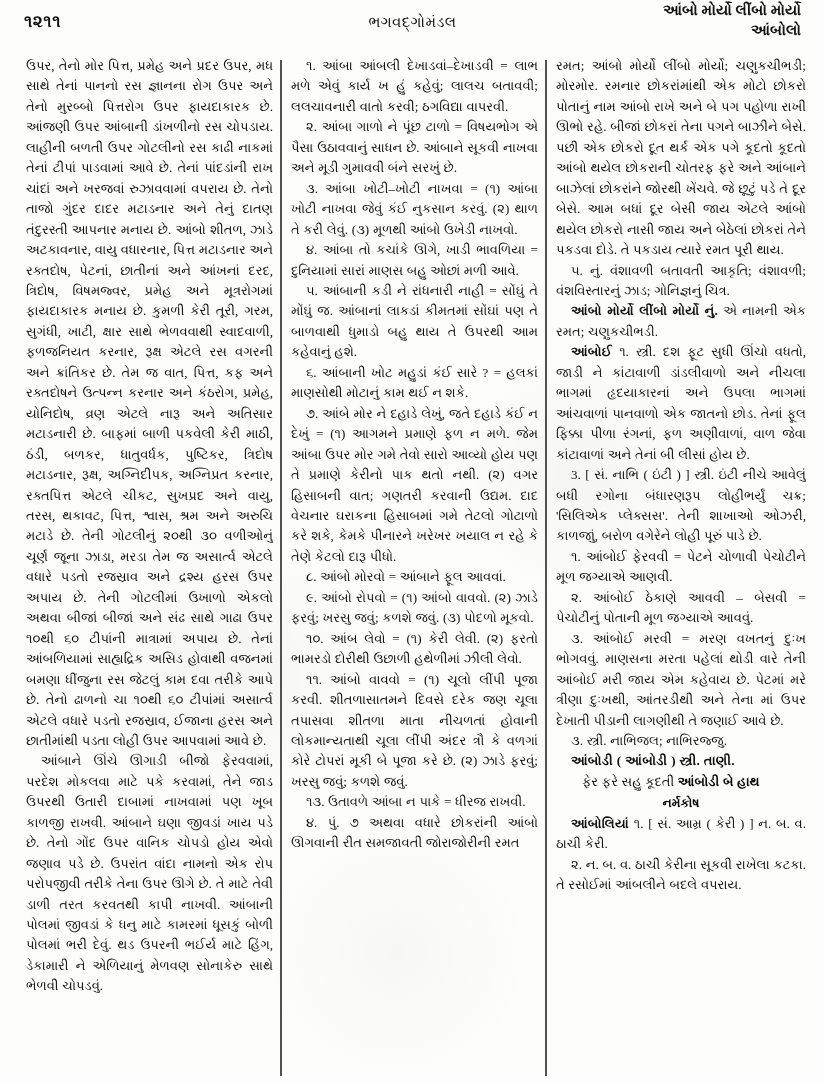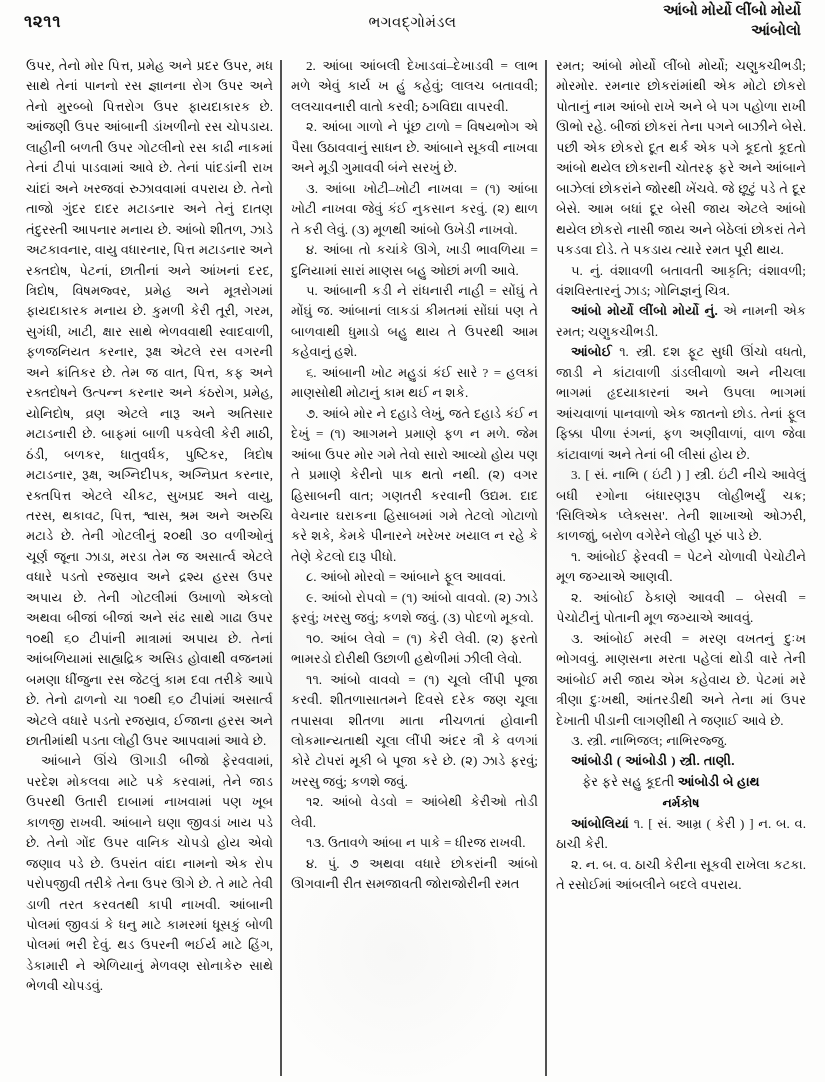--- a/index.html
+++ b/index.html
@@ -143,32 +143,31 @@
 
   <div id="columns">
     <div class="rule" id="rule1"></div>
     <div class="rule" id="rule2"></div>
 
     <div class="col" id="col1">
         <p class="cont">ઉપર, તેનો મોર પિત્ત, પ્રમેહ અને પ્રદર ઉપર, મધ સાથે તેનાં પાનનો રસ જ્ઞાનના રોગ ઉપર અને તેનો મુરબ્બો પિત્તરોગ ઉપર ફાયદાકારક છે. આંજણી ઉપર આંબાની ડાંખળીનો રસ ચોપડાય. લાહીની બળતી ઉપર ગોટલીનો રસ કાઢી નાકમાં તેનાં ટીપાં પાડવામાં આવે છે. તેનાં પાંદડાંની રાખ ચાંદાં અને ખરજવાં રુઝાવવામાં વપરાય છે. તેનો તાજો ગુંદર દાદર મટાડનાર અને તેનું દાતણ તંદુરસ્તી આપનાર મનાય છે. આંબો શીતળ, ઝાડે અટકાવનાર, વાયુ વધારનાર, પિત્ત મટાડનાર અને રક્તદોષ, પેટનાં, છાતીનાં અને આંખનાં દરદ, ત્રિદોષ, વિષમજ્વર, પ્રમેહ અને મૂત્રરોગમાં ફાયદાકારક મનાય છે. કુમળી કેરી તૂરી, ગરમ, સુગંધી, ખાટી, ક્ષાર સાથે ભેળવવાથી સ્વાદવાળી, ફળજનિયત કરનાર, રૂક્ષ એટલે રસ વગરની અને ક્રાંતિકર છે. તેમ જ વાત, પિત્ત, કફ અને રક્તદોષને ઉત્પન્ન કરનાર અને કંઠરોગ, પ્રમેહ, યોનિદોષ, વ્રણ એટલે નારૂ અને અતિસાર મટાડનારી છે. બાફમાં બાળી પકવેલી કેરી માઠી, ઠંડી, બળકર, ધાતુવર્ધક, પુષ્ટિકર, ત્રિદોષ મટાડનાર, રૂક્ષ, અગ્નિદીપક, અગ્નિપ્રત કરનાર, રક્તપિત્ત એટલે ચીકટ, સુખપ્રદ અને વાયુ, તરસ, થકાવટ, પિત્ત, શ્વાસ, શ્રમ અને અરુચિ મટાડે છે. તેની ગોટલીનું ૨૦થી ૩૦ વળીઓનું ચૂર્ણ જૂના ઝાડા, મરડા તેમ જ અસાર્ત્વ એટલે વધારે પડતો રજસ્રાવ અને દ્રશ્ય હરસ ઉપર અપાય છે. તેની ગોટલીમાં ઉખાળો એકલો અથવા બીજાં બીજાં અને સંઢ સાથે ગાઢા ઉપર ૧૦થી ૬૦ ટીપાંની માત્રામાં અપાય છે. તેનાં આંબળિયામાં સાહ્યદ્રિક અસિડ હોવાથી વજનમાં બમણા ધીંજુના રસ જેટલું કામ દવા તરીકે આપે છે. તેનો ઢાળનો ચા ૧૦થી ૬૦ ટીપાંમાં અસાર્ત્વ એટલે વધારે પડતો રજસ્રાવ, ઈજાના હરસ અને છાતીમાંથી પડતા લોહી ઉપર આપવામાં આવે છે.</p>
         <p class="ind">આંબાને ઊંચે ઊગાડી બીજો ફેરવવામાં, પરદેશ મોકલવા માટે પકે કરવામાં, તેને જાડ ઉપરથી ઉતારી દાબામાં નાખવામાં પણ ખૂબ કાળજી રાખવી. આંબાને ઘણા જીવડાં ખાય પડે છે. તેનો ગોંદ ઉપર વાનિક ચોપડો હોય એવો જણાવ પડે છે. ઉપરાંત વાંદા નામનો એક રોપ પરોપજીવી તરીકે તેના ઉપર ઊગે છે. તે માટે તેવી ડાળી તરત કરવતથી કાપી નાખવી. આંબાની પોલમાં જીવડાં કે ધનુ માટે કામરમાં ધૂસકું બોળી પોલમાં ભરી દેવું. થડ ઉપરની ભઈર્ય માટે હિંગ, ડેકામારી ને એળિયાનું મેળવણ સોનાકેરુ સાથે ભેળવી ચોપડવું.</p>
       </div>
     <div class="col" id="col2">
-        <p class="num">2. આંબા આંબલી દેખાડવાં–દેખાડવી = લાભ મળે એવું કાર્ય ખ હું કહેવું; લાલચ બતાવવી; લલચાવનારી વાતો કરવી; ઠગવિદ્યા વાપરવી.</p>
+        <p class="num">૧. આંબા આંબલી દેખાડવાં–દેખાડવી = લાભ મળે એવું કાર્ય ખ હું કહેવું; લાલચ બતાવવી; લલચાવનારી વાતો કરવી; ઠગવિદ્યા વાપરવી.</p>
         <p class="num">૨. આંબા ગાળો ને પૂંછ ટાળો = વિષયભોગ એ પૈસા ઉઠાવવાનું સાધન છે. આંબાને સૂકવી નાખવા અને મૂડી ગુમાવવી બંને સરખું છે.</p>
         <p class="num">૩. આંબા ખોટી–ખોટી નાખવા = (૧) આંબા ખોટી નાખવા જેવું કંઈ નુકસાન કરવું. (૨) થાળ તે કરી લેવું. (૩) મૂળથી આંબો ઉખેડી નાખવો.</p>
         <p class="num">૪. આંબા તો કચાંકે ઊગે, ખાડી ભાવળિયા = દુનિયામાં સારાં માણસ બહુ ઓછાં મળી આવે.</p>
         <p class="num">૫. આંબાની કડી ને રાંધનારી નાહી = સોંઘું તે મોંઘું જ. આંબાનાં લાકડાં કીમતમાં સોંઘાં પણ તે બાળવાથી ધુમાડો બહુ થાય તે ઉપરથી આમ કહેવાનું હશે.</p>
         <p class="num">૬. આંબાની ખોટ મહુડાં કંઈ સારે ? = હલકાં માણસોથી મોટાનું કામ થઈ ન શકે.</p>
         <p class="num">૭. આંબે મોર ને દહાડે લેખું, જતે દહાડે કંઈ ન દેખું = (૧) આગમને પ્રમાણે ફળ ન મળે. જેમ આંબા ઉપર મોર ગમે તેવો સારો આવ્યો હોય પણ તે પ્રમાણે કેરીનો પાક થતો નથી. (૨) વગર હિસાબની વાત; ગણતરી કરવાની ઉદ્યમ. દાદ વેચનાર ઘરાકના હિસાબમાં ગમે તેટલો ગોટાળો કરે શકે, કેમકે પીનારને ખરેખર ખયાલ ન રહે કે તેણે કેટલો દારૂ પીધો.</p>
         <p class="num">૮. આંબો મોરવો = આંબાને ફૂલ આવવાં.</p>
         <p class="num">૯. આંબો રોપવો = (૧) આંબો વાવવો. (૨) ઝાડે ફરવું; ખરસુ જવું; કળશે જવું. (૩) પોદળો મૂકવો.</p>
         <p class="num">૧૦. આંબ લેવો = (૧) કેરી લેવી. (૨) ફરતો ભામરડો દોરીથી ઉછાળી હથેળીમાં ઝીલી લેવો.</p>
         <p class="num">૧૧. આંબો વાવવો = (૧) ચૂલો લીંપી પૂજા કરવી. શીતળાસાતમને દિવસે દરેક જણ ચૂલા તપાસવા શીતળા માતા નીચળતાં હોવાની લોકમાન્યતાથી ચૂલા લીંપી અંદર ત્રૌ કે વળગાં કોરે ટોપરાં મૂકી બે પૂજા કરે છે. (૨) ઝાડે ફરવું; ખરસુ જવું; કળશે જવું.</p>
-        <p class="num">૧૨. આંબો વેડવો = આંબેથી કેરીઓ તોડી લેવી.</p>
         <p class="num">૧૩. ઉતાવળે આંબા ન પાકે = ધીરજ રાખવી.</p>
         <p class="num">૪. પું. ૭ અથવા વધારે છોકરાંની આંબો ઊગવાની રીત સમજાવતી જોરાજોરીની રમત</p>
       </div>
     <div class="col" id="col3">
         <p class="cont">રમત; આંબો મોર્યો લીંબો મોર્યો; ચણુકચીભડી; મોરમોર. રમનાર છોકરાંમાંથી એક મોટો છોકરો પોતાનું નામ આંબો રાખે અને બે પગ પહોળા રાખી ઊભો રહે. બીજાં છોકરાં તેના પગને બાઝીને બેસે. પછી એક છોકરો દૂત થર્ક એક પગે કૂદતો કૂદતો આંબો થયેલ છોકરાની ચોતરફ ફરે અને આંબાને બાઝેલાં છોકરાંને જોરથી ખેંચવે. જે છૂટું પડે તે દૂર બેસે. આમ બધાં દૂર બેસી જાય એટલે આંબો થયેલ છોકરો નાસી જાય અને બેઠેલાં છોકરાં તેને પકડવા દોડે. તે પકડાય ત્યારે રમત પૂરી થાય.</p>
         <p class="num">૫. નું. વંશાવળી બતાવતી આકૃતિ; વંશાવળી; વંશવિસ્તારનું ઝાડ; ગોનિજ્ઞનું ચિત્ર.</p>
         <p class="ind"><span class="hw">આંબો મોર્યો લીંબો મોર્યો નું.</span><span> એ નામની એક રમત; ચણુકચીભડી.</span></p>
         <p class="ind"><span class="hw">આંબોઈ</span><span> ૧. સ્ત્રી. દશ ફૂટ સુધી ઊંચો વધતો, જાડી ને કાંટાવાળી ડાંડલીવાળો અને નીચલા ભાગમાં હૃદયાકારનાં અને ઉપલા ભાગમાં આંચવાળાં પાનવાળો એક જાતનો છોડ. તેનાં ફૂલ ફિક્કા પીળા રંગનાં, ફળ અણીવાળાં, વાળ જેવા કાંટાવાળાં અને તેનાં બી લીસાં હોય છે.</span></p>
         <p class="num">3. [ સં. નાભિ ( ઇંટી ) ] સ્ત્રી. ઇંટી નીચે આવેલું બધી રગોના બંધારણરૂપ લોહીભર્યું ચક્ર; 'સિલિએક પ્લેક્સસ'. તેની શાખાઓ ઓઝરી, કાળજાું, બરોળ વગેરેને લોહી પૂરું પાડે છે.</p>
         <p class="num">૧. આંબોઈ ફેરવવી = પેટને ચોળાવી પેચોટીને મૂળ જગ્યાએ આણવી.</p>

